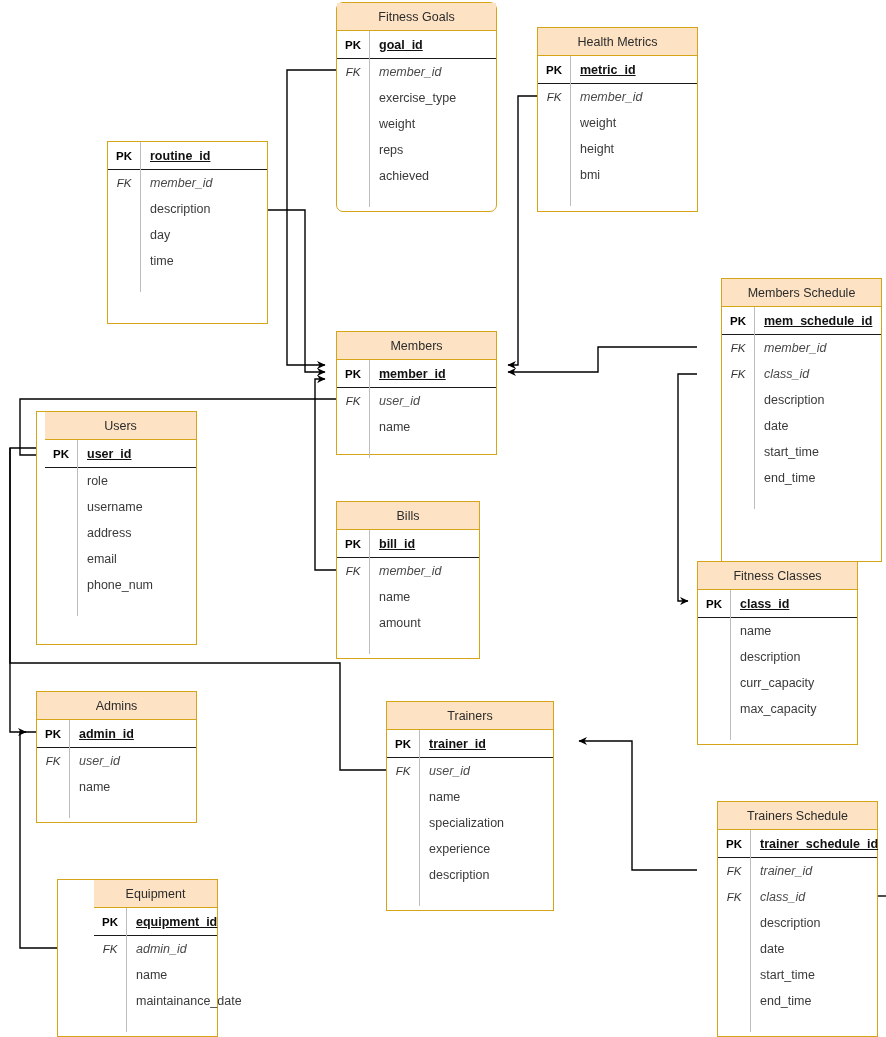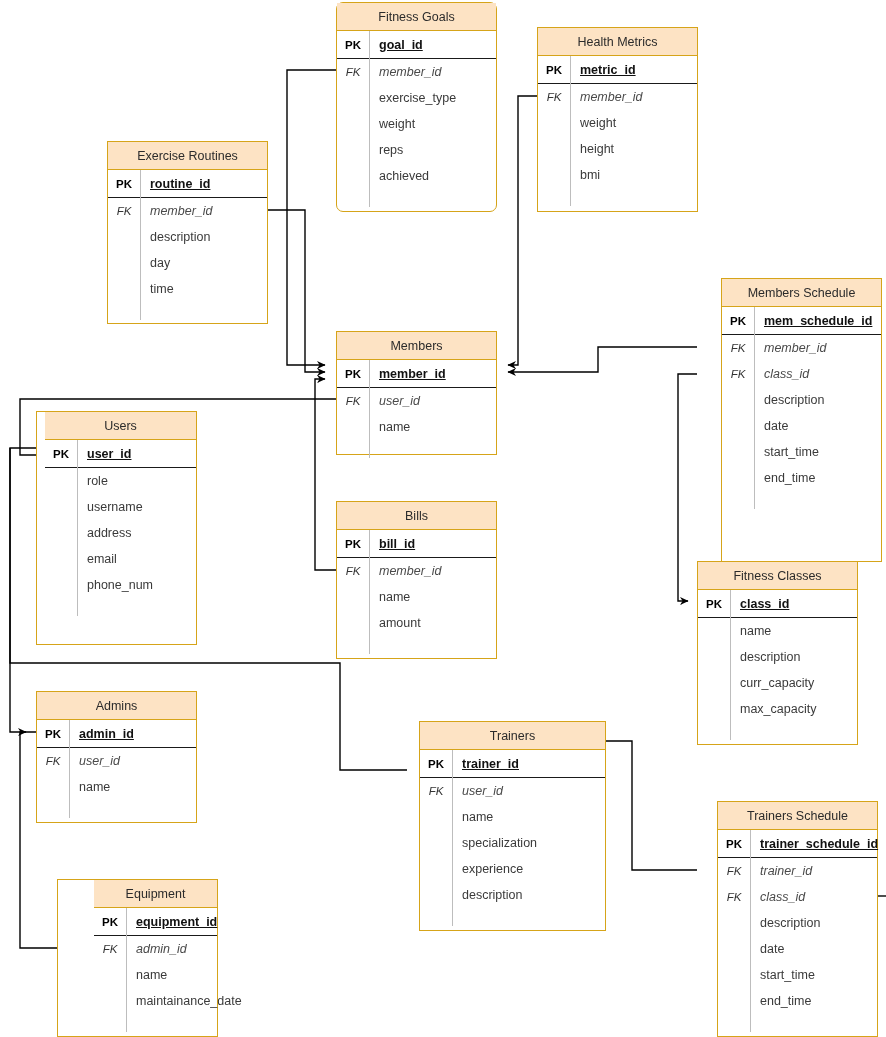--- a/index.html
+++ b/index.html
@@ -166,21 +166,20 @@
           <div class="nm">height</div>
         </div>
         <div class="row attr">
           <div class="key "></div>
           <div class="nm">bmi</div>
         </div>
         <div class="pad"></div>
       </div>
     </div>
     <div class="entity" style="left: 107px; top: 141px; width: 161px; height: 183px;">
-      <div class="title">Exercise Routines</div>
       <div class="rows">
         <div class="vdiv"></div>
         <div class="row pk">
           <div class="key pk-label">PK</div>
           <div class="nm">routine_id</div>
         </div>
         <div class="row fk">
           <div class="key fk-label">FK</div>
           <div class="nm">member_id</div>
         </div>
@@ -277,21 +276,21 @@
           <div class="key "></div>
           <div class="nm">email</div>
         </div>
         <div class="row attr">
           <div class="key "></div>
           <div class="nm">phone_num</div>
         </div>
         <div class="pad"></div>
       </div>
     </div>
-    <div class="entity" style="left: 336px; top: 501px; width: 161px; height: 158px;">
+    <div class="entity" style="left: 336px; top: 501px; width: 144px; height: 158px;">
       <div class="title">Bills</div>
       <div class="rows">
         <div class="vdiv"></div>
         <div class="row pk">
           <div class="key pk-label">PK</div>
           <div class="nm">bill_id</div>
         </div>
         <div class="row fk">
           <div class="key fk-label">FK</div>
           <div class="nm">member_id</div>
@@ -346,21 +345,21 @@
           <div class="key fk-label">FK</div>
           <div class="nm">user_id</div>
         </div>
         <div class="row attr">
           <div class="key "></div>
           <div class="nm">name</div>
         </div>
         <div class="pad"></div>
       </div>
     </div>
-    <div class="entity" style="left: 419px; top: 701px; width: 187px; height: 210px; margin-top: 20px;">
+    <div class="entity" style="left: 386px; top: 701px; width: 168px; height: 210px;">
       <div class="title">Trainers</div>
       <div class="rows">
         <div class="vdiv"></div>
         <div class="row pk">
           <div class="key pk-label">PK</div>
           <div class="nm">trainer_id</div>
         </div>
         <div class="row fk">
           <div class="key fk-label">FK</div>
           <div class="nm">user_id</div>

